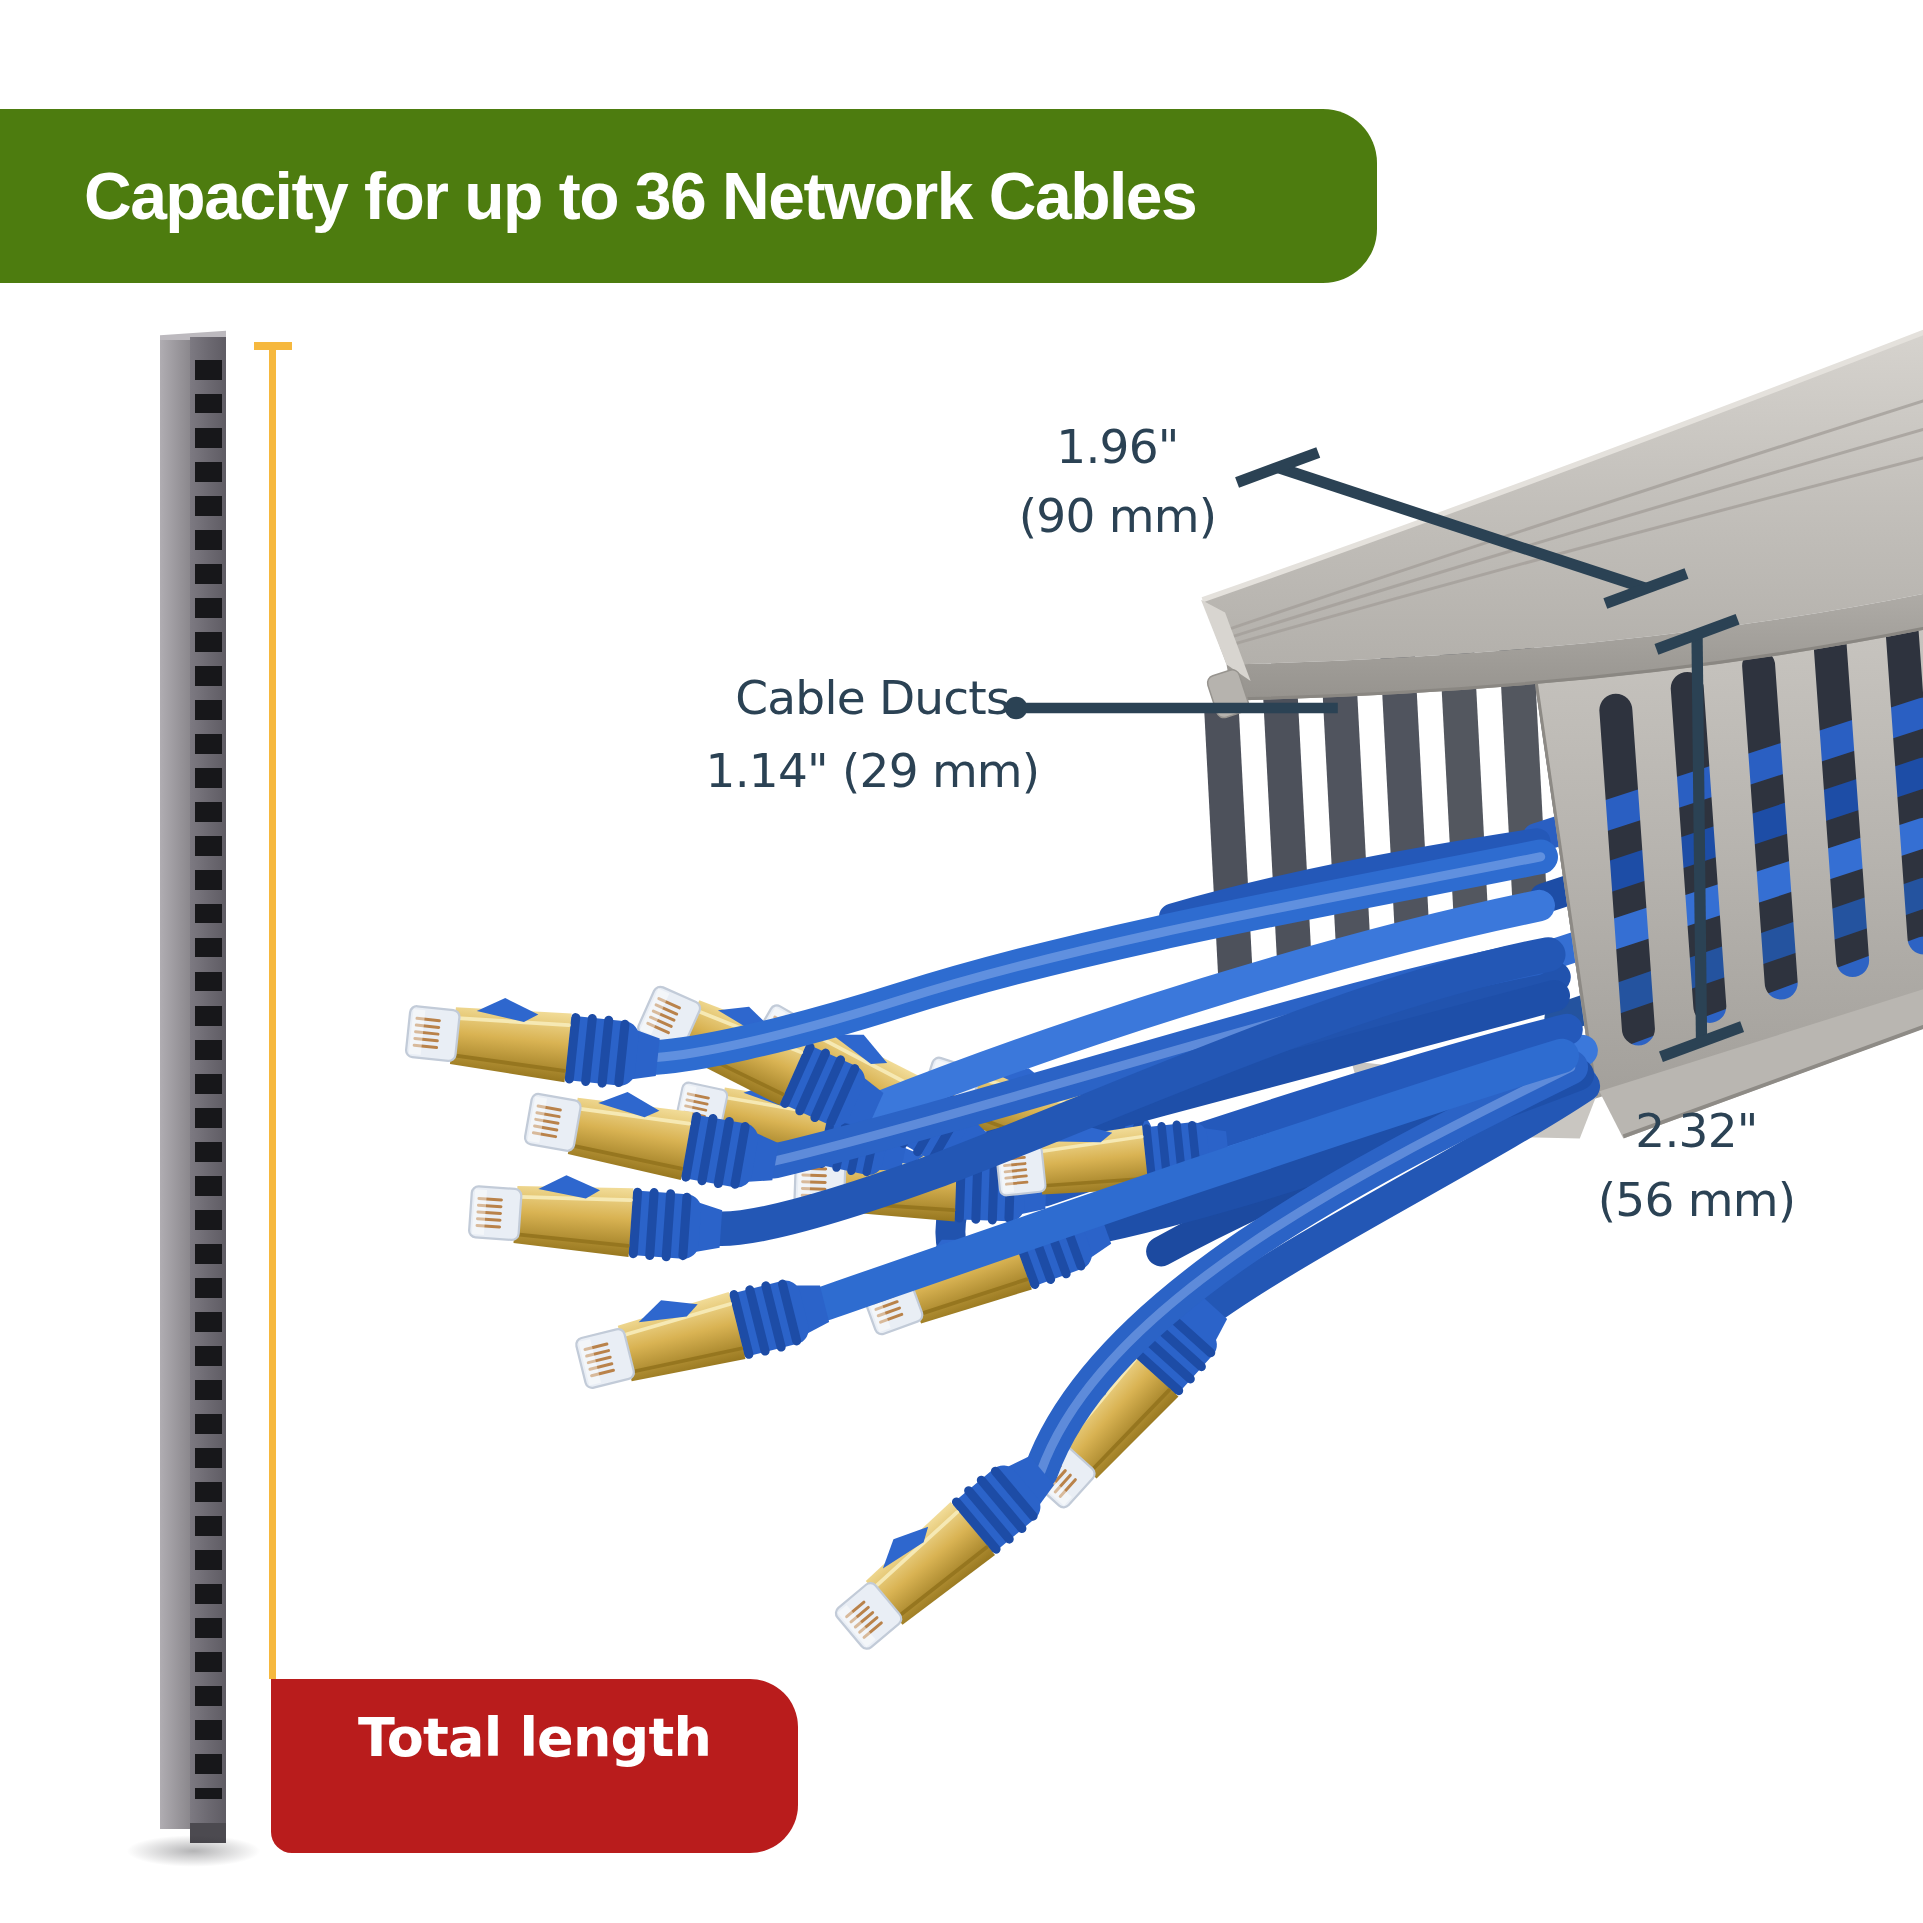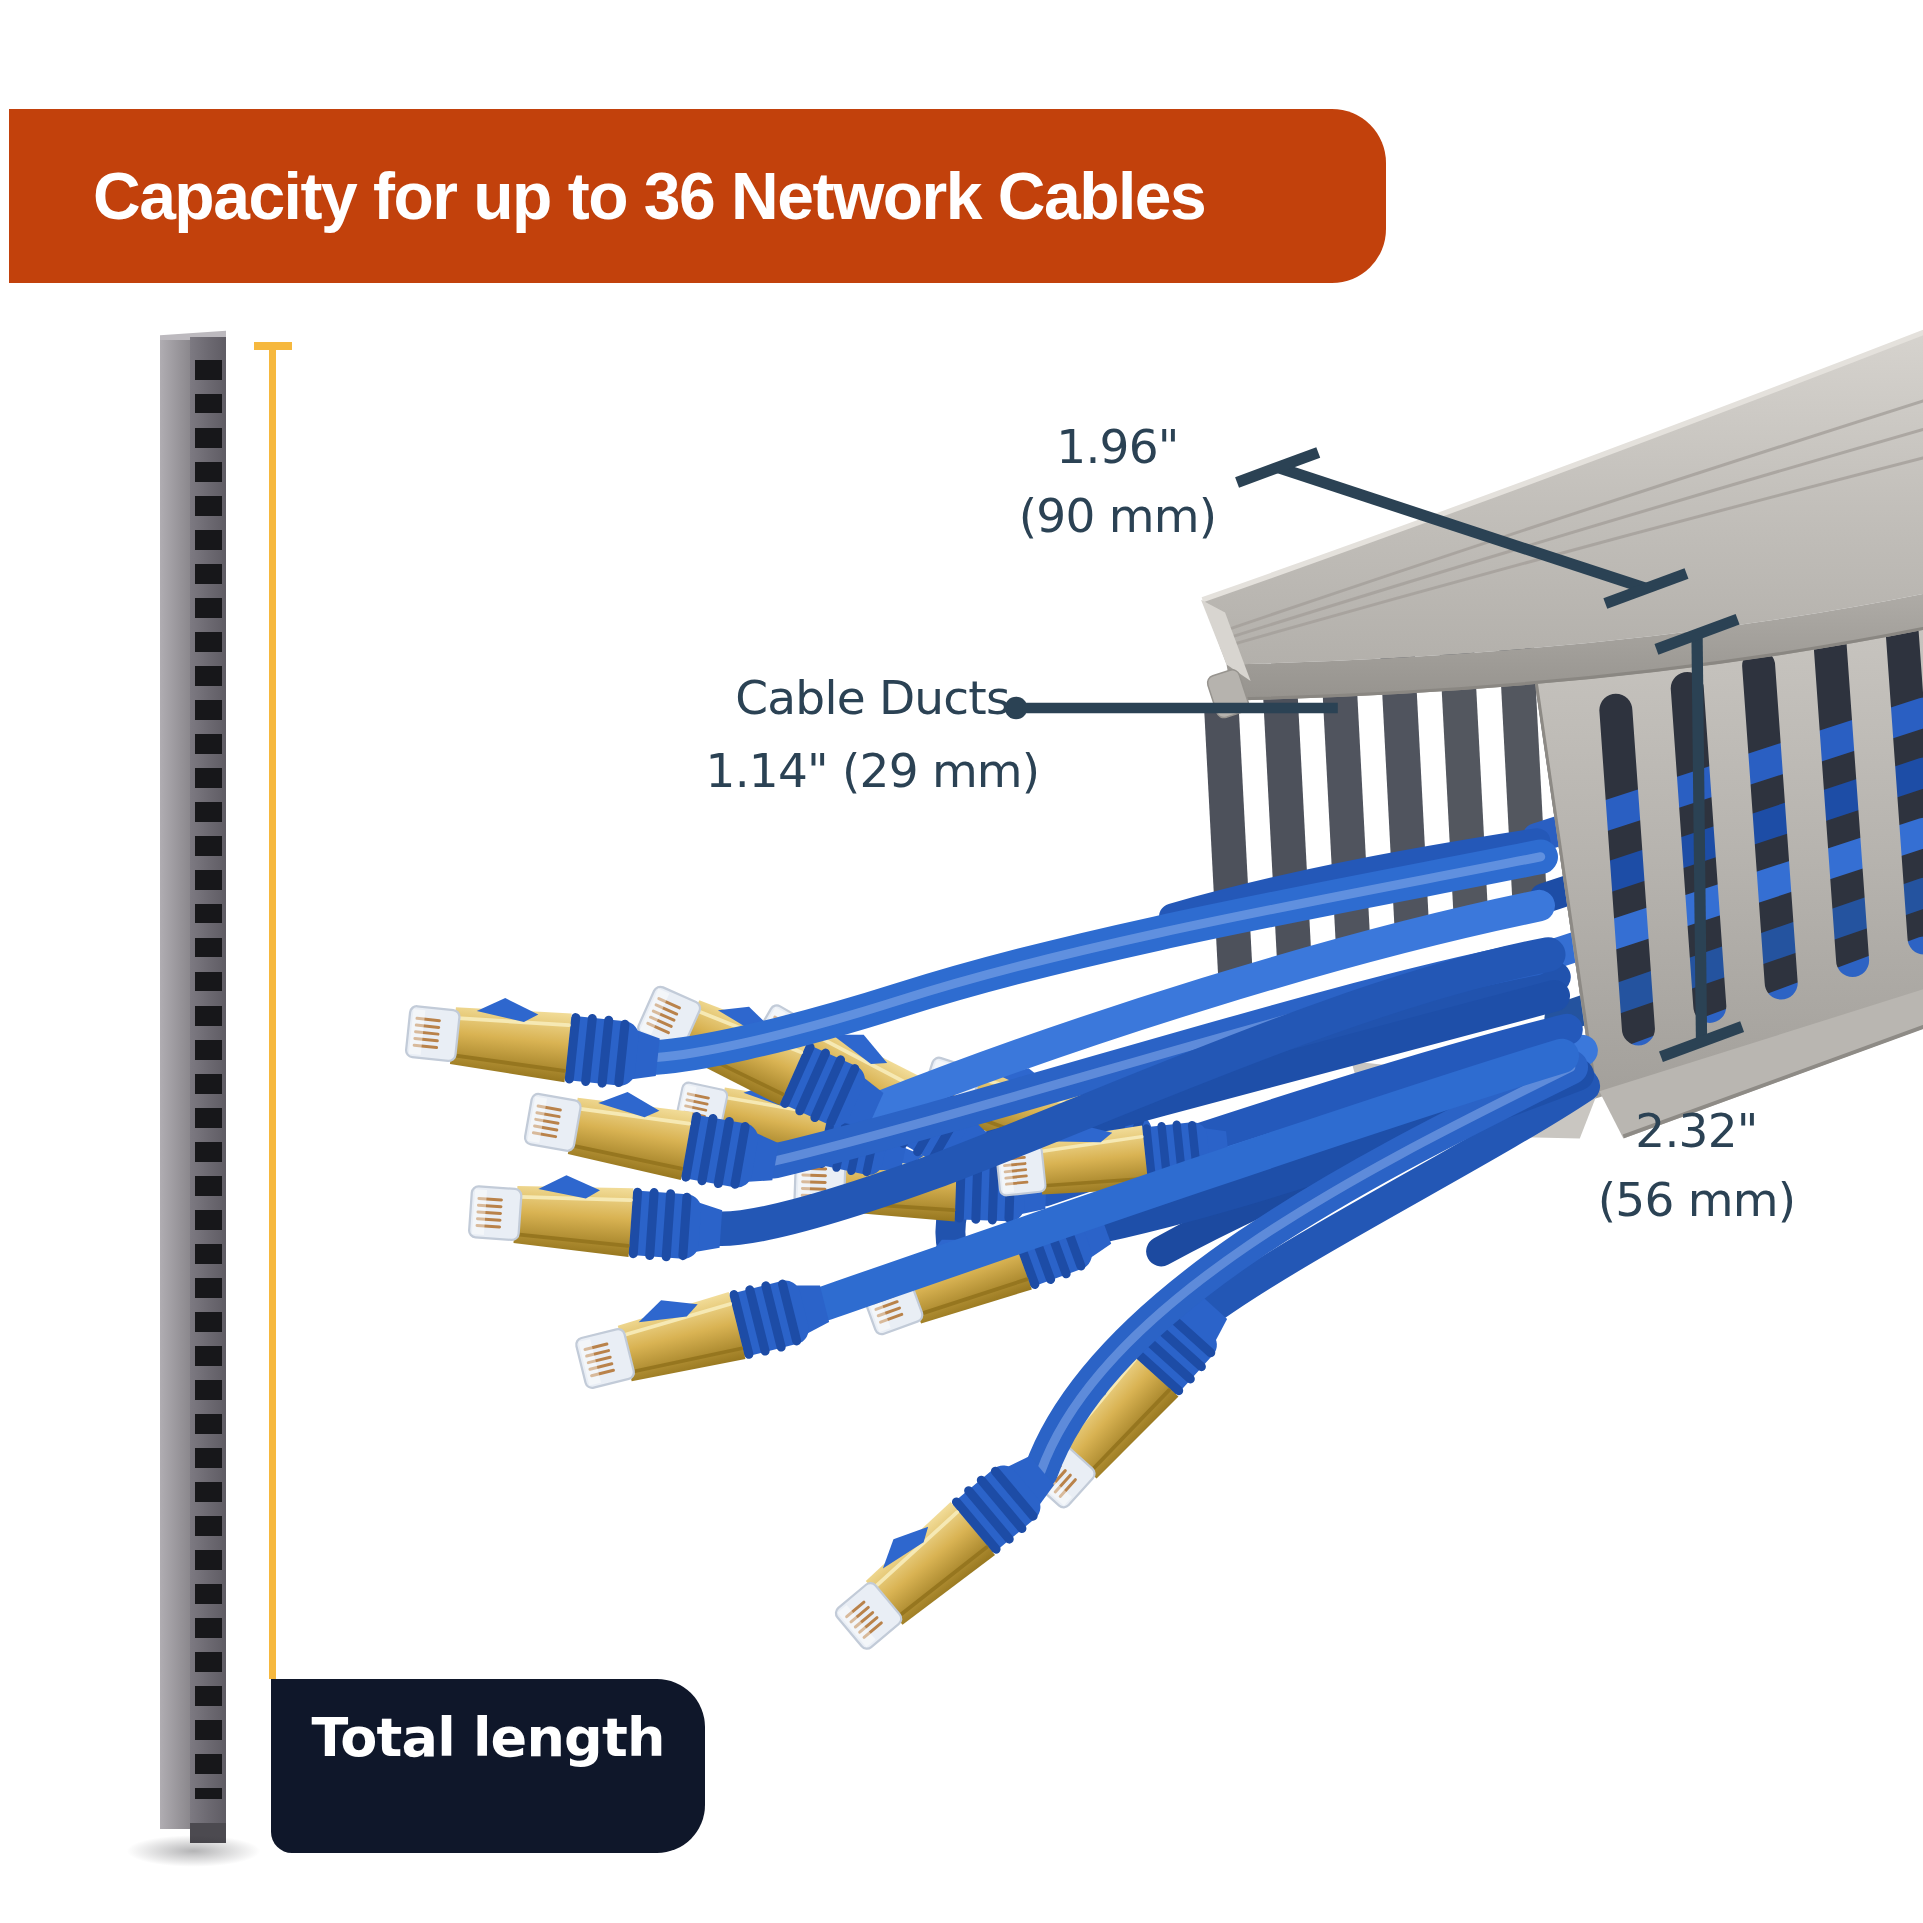--- a/index.html
+++ b/index.html
@@ -2,21 +2,21 @@
 <html style="font-size:12px"><head>
 <meta charset="utf-8">
 <style>
   html,body{margin:0;padding:0;background:#ffffff;}
   body{width:1924px;height:1924px;overflow:hidden;font-family:"Liberation Sans",sans-serif;}
   .stage{position:relative;width:1924px;height:1924px;background:#ffffff;}
 
   
   .banner{
     position:absolute;left:0;top:109px;width:1377px;height:174px;
-    background:#c2410c;border-radius:0 54px 54px 0;margin-left:9px;
+    background:#4d7c0f;border-radius:0 54px 54px 0;
   }
   .banner-title{
     position:absolute;left:84px;top:0;height:174px;line-height:174px;
     color:#ffffff;font-size:66px;font-weight:bold;letter-spacing:-1.5px;white-space:nowrap;
     font-family:"Liberation Sans",sans-serif;
   }
 
   
   .anno{
     position:absolute;text-align:center;color:#2B4254;
@@ -24,22 +24,22 @@
     white-space:nowrap;
   }
   .anno-width{left:892px;top:412px;width:451px;}
   .anno-ducts{left:647px;top:661px;width:451px;line-height:73px;}
   .anno-height{left:1471px;top:1096px;width:451px;}
 
   
   .yline{position:absolute;left:269px;top:347px;width:6.8px;height:1332px;background:#F6B83E;}
   .ytick{position:absolute;left:254px;top:342px;width:38px;height:7.5px;background:#F6B83E;}
   .badge{
-    position:absolute;left:271px;top:1679px;width:434px;height:174px;
-    background:#0f172a;border-radius:0 48px 48px 21px;text-align:center;
+    position:absolute;left:271px;top:1679px;width:527px;height:174px;
+    background:#b91c1c;border-radius:0 48px 48px 21px;text-align:center;
   }
   .badge-text{
     padding-top:22.5px;color:#ffffff;font-family:"DejaVu Sans",sans-serif;
     font-size:54px;font-weight:bold;line-height:71px;letter-spacing:-0.8px;
   }
 
   
   .rail{position:absolute;left:160px;top:337px;width:66px;height:1501px;}
   .rail-left{position:absolute;left:0;top:3px;width:30px;height:1489px;
     background:linear-gradient(90deg,#b0adb2 0%,#9b989d 55%,#8b888d 100%);}

